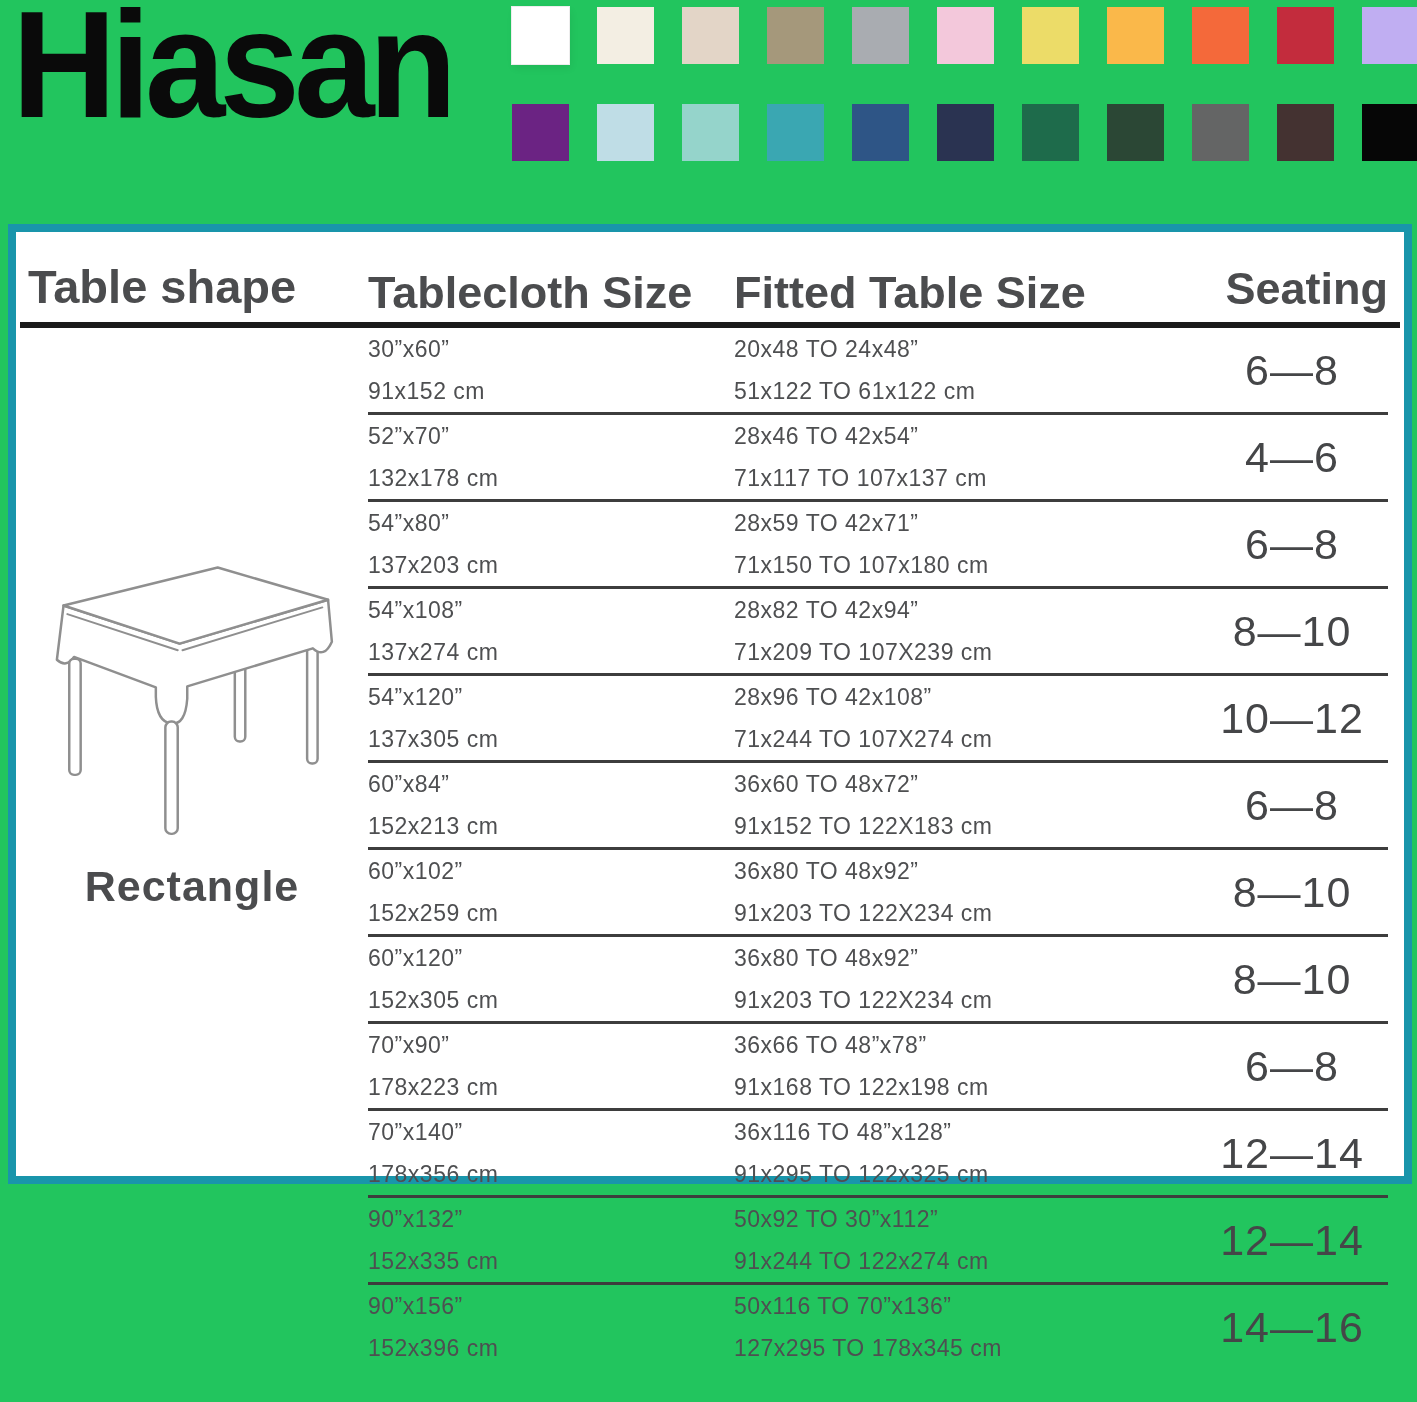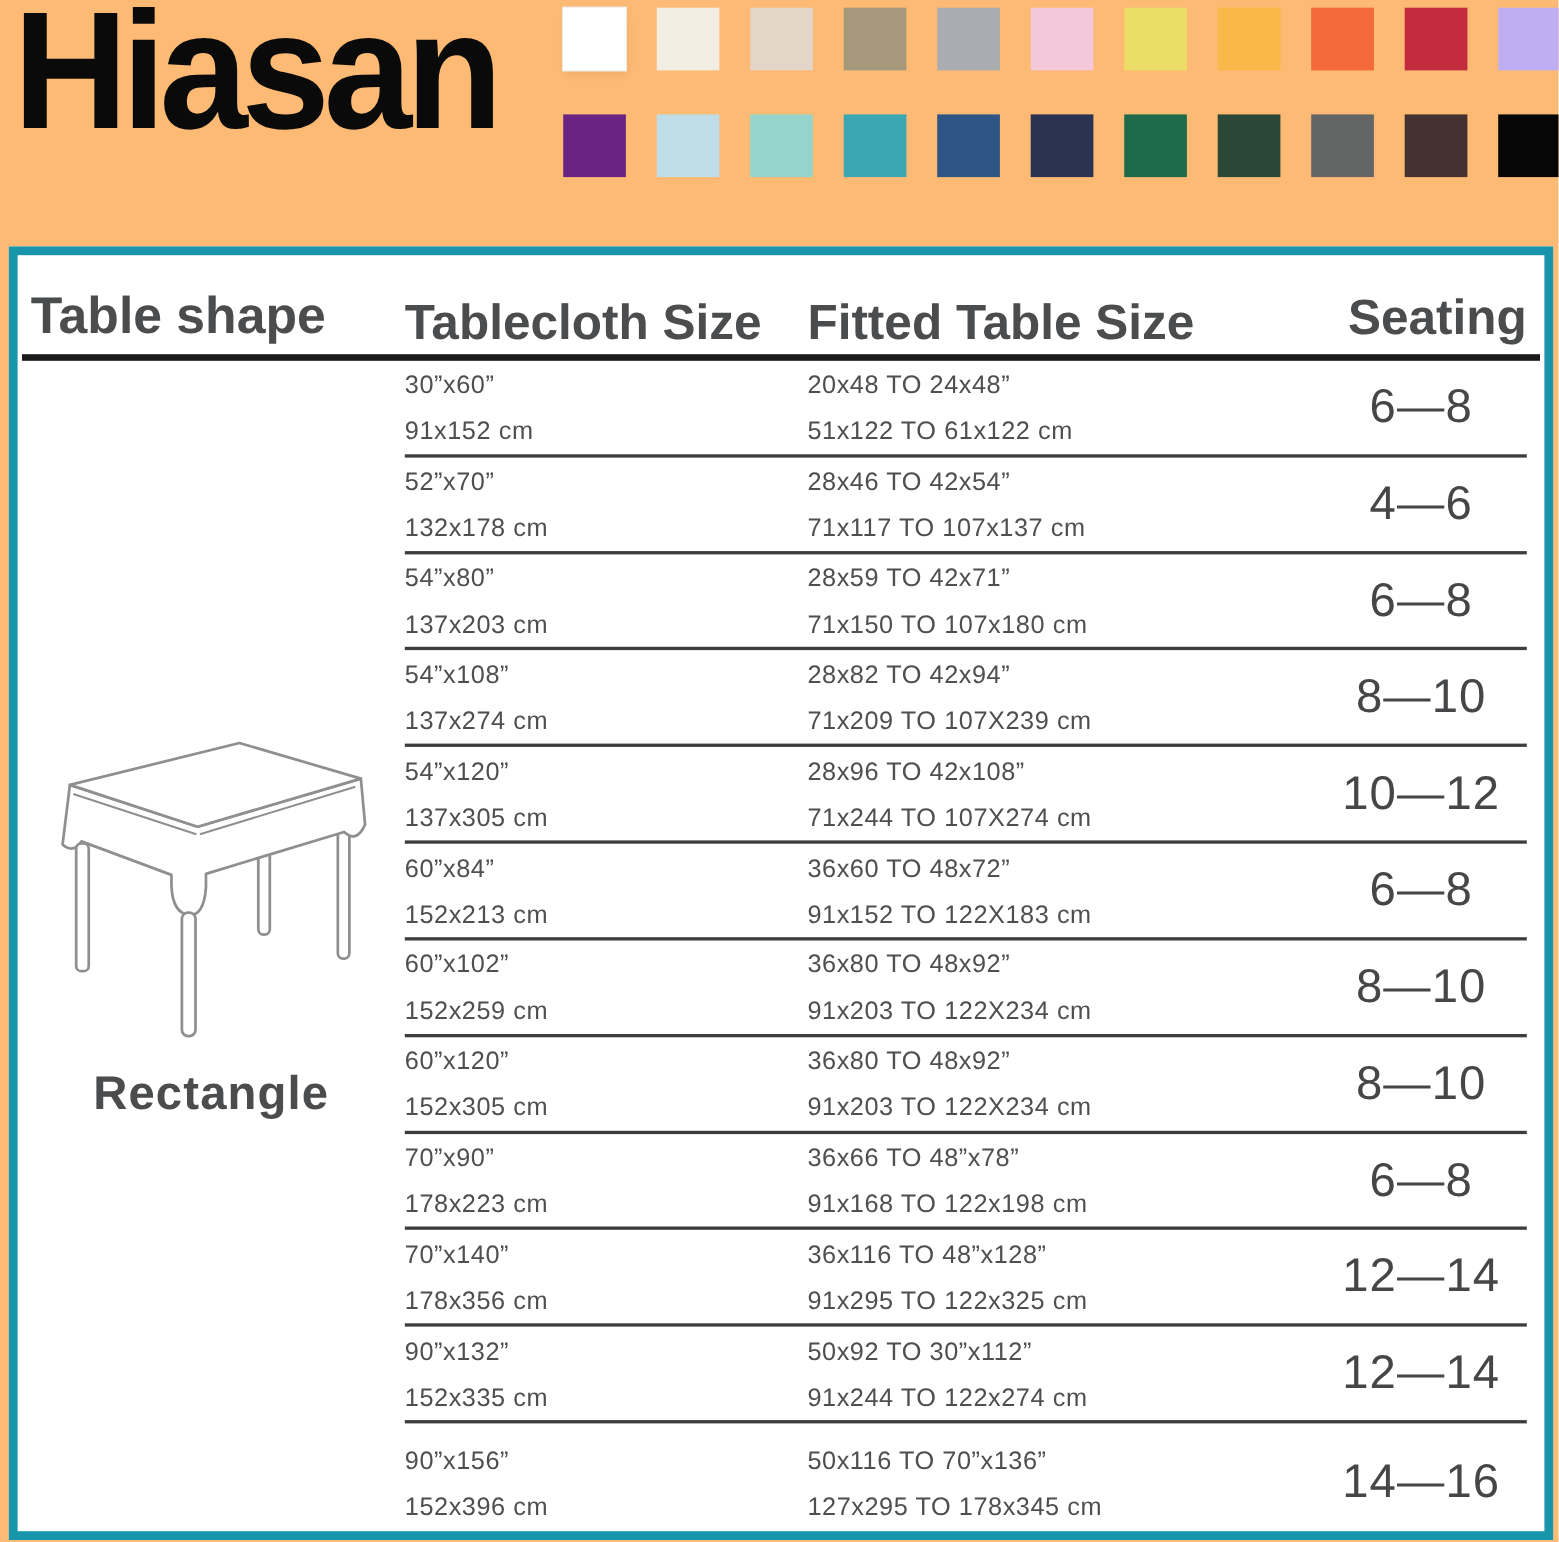--- a/index.html
+++ b/index.html
@@ -1,38 +1,38 @@
 <!DOCTYPE html>
 <html><head>
 <meta charset="utf-8">
 <style>
   html,body { margin:0; padding:0; background:#ffffff; }
   .page {
-    position:relative; width:1417px; height:1402px; background:#fdba74;
+    position:relative; width:1417px; height:1402px; background:#22c55e;
     font-family:"Liberation Sans", sans-serif; overflow:hidden;
   }
 
   
   .logo {
     position:absolute; left:12px; top:-12px;
     font-size:152px; font-weight:bold; letter-spacing:-6px; line-height:1;
     color:#0a0a0a; transform:scaleX(0.95); transform-origin:left top;
     white-space:nowrap;
   }
   .swatch-grid {
     position:absolute; left:512px; top:7px;
     display:grid; grid-template-columns:repeat(11, 57px);
     grid-auto-rows:57px; column-gap:28px; row-gap:40px;
   }
   .swatch { width:57px; height:57px; }
   .swatch-white { box-shadow:0 0 0 1px #ededed, 2px 4px 8px rgba(0,0,0,0.07); }
 
   
   .chart {
-    position:absolute; left:8px; top:224px; width:1404px; height:1176px;
+    position:absolute; left:8px; top:224px; width:1404px; height:960px;
     border:8px solid #1995AB; box-sizing:border-box; background:#fff;
   }
   .hdr {
     position:absolute; font-weight:bold; color:#4b4c4e;
     font-size:45px; line-height:45px; top:38px; white-space:nowrap;
   }
   .hdr-shape   { left:12px;  top:32px; font-size:47px; }
   .hdr-cloth   { left:352px; }
   .hdr-fitted  { left:718px; }
   .hdr-seating { right:16px; top:34px; }
@@ -54,21 +54,21 @@
 
   
   .rows {
     position:absolute; left:352px; right:16px; top:96px; bottom:2px;
     display:flex; flex-direction:column;
   }
   .row {
     flex:1; display:flex; align-items:center;
     border-bottom:3px solid #3d3d3d;
   }
-  .row:last-child { border-bottom:none;margin-top:11px; }
+  .row:last-child { border-bottom:none; }
   .col-cloth  { width:366px; }
   .col-fitted { width:468px; }
   .col-seating {
     flex:1; text-align:center; font-size:43px; color:#454648;
     letter-spacing:1px; padding-right:6px;
   }
   .l1, .l2 { font-size:23px; line-height:42px; color:#4e4f51; letter-spacing:0.5px; white-space:nowrap; }
 </style>
 </head>
 <body>

